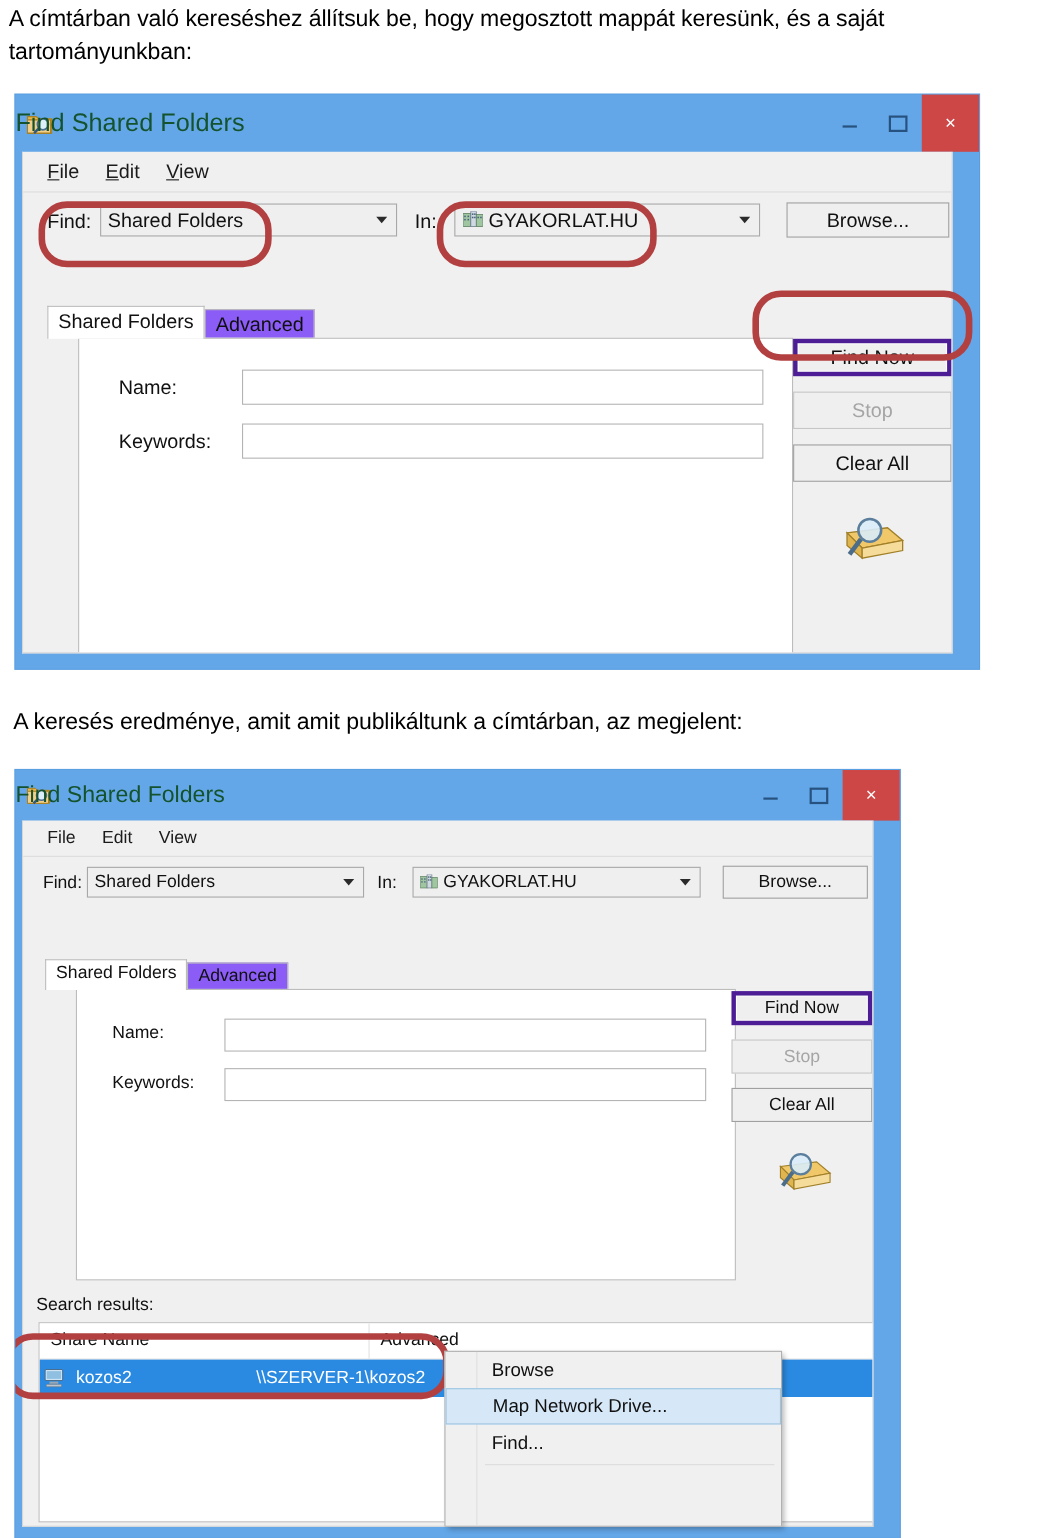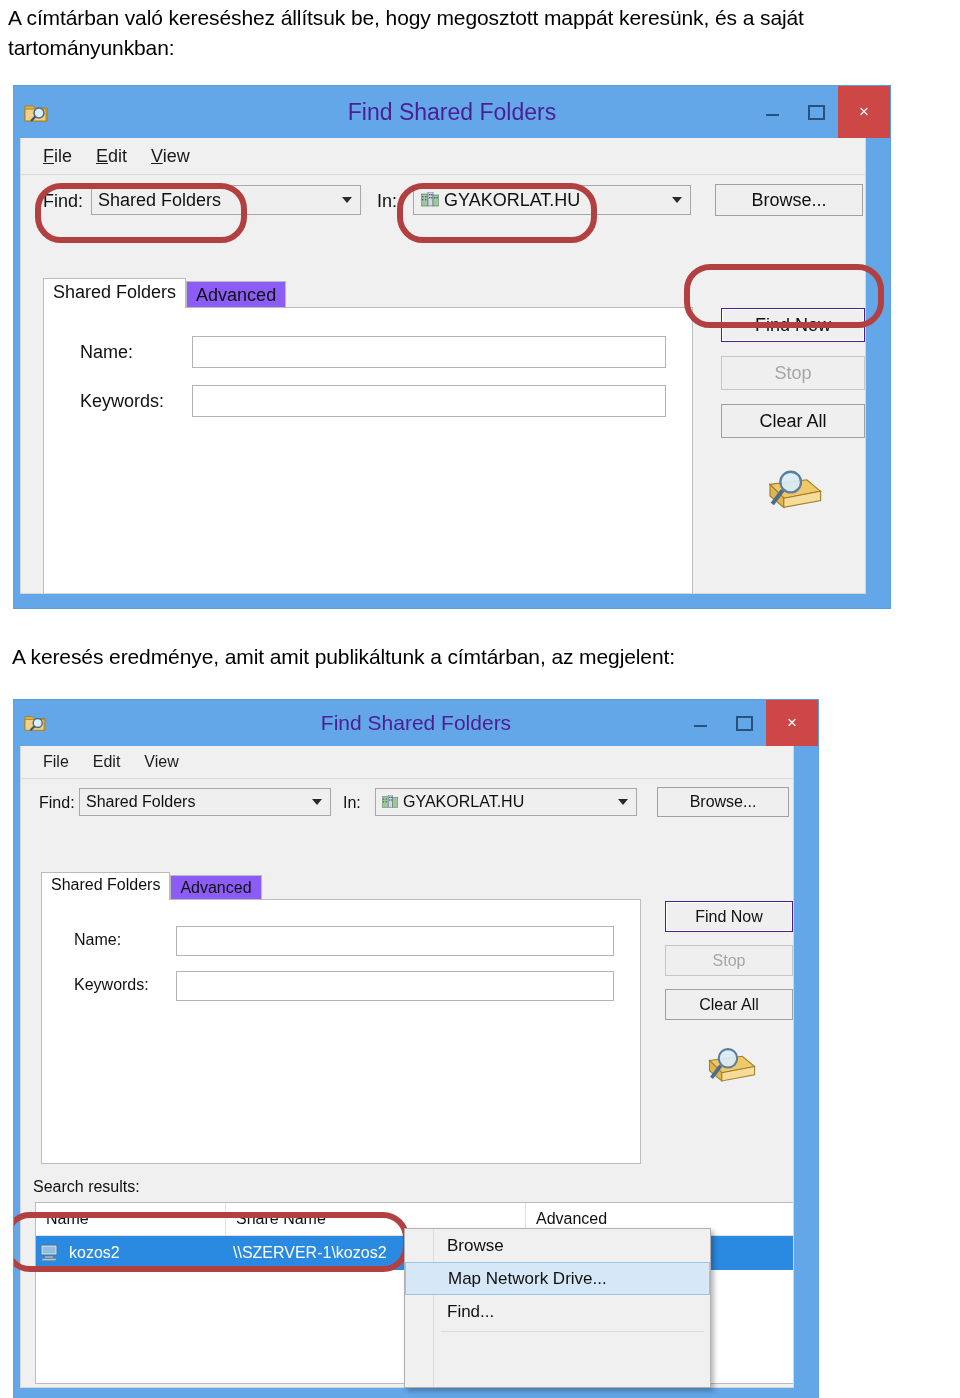--- a/index.html
+++ b/index.html
@@ -12,22 +12,22 @@
     font-family:"Liberation Sans",sans-serif;letter-spacing:-0.1px;
   }
   #para1{left:8px;top:3px;width:950px;}
   #para2{left:12px;top:642px;width:940px;}
 
   
   .win{position:absolute;background:#63a7e8;box-shadow:0 0 0 1px #5a9fe0;}
   .win-titlebar{position:relative;height:var(--tbh);}
   .win-icon{position:absolute;left:10px;top:50%;transform:translateY(-50%);
     width:22px;height:20px;}
-  .win-title{position:absolute;left:0;right:0;text-align:center;
-    color:#4c1d95;font-size:var(--tfs);font-family:"Liberation Sans",sans-serif;
+  .win-title{position:absolute;left:0;right:0;text-align:left;
+    color:#14532d;font-size:var(--tfs);font-family:"Liberation Sans",sans-serif;
     top:50%;transform:translateY(-50%);}
   .win-btns{position:absolute;right:0;top:0;height:100%;display:flex;align-items:stretch;}
   .wb{width:44px;display:flex;align-items:center;justify-content:center;
       color:#ffffff;font-size:15px;font-family:"Liberation Sans",sans-serif;}
   .wb.close{background:#cd4747;width:52px;font-size:17px;}
   .wb .minglyph{display:block;width:13px;height:2px;background:#27527f;margin-top:6px;}
   .wb .maxglyph{display:block;width:13px;height:11px;border:2px solid #27527f;}
   .win-body{position:absolute;left:6px;right:24px;background:#f0f0f0;
     border:1px solid #d6d6d6;border-top:none;overflow:hidden;}
 
@@ -37,28 +37,28 @@
   .menuitem u{text-decoration:underline;}
   .lbl{font-size:var(--bfs);color:#101010;}
   .combo{position:relative;background:#efefef;border:1px solid #a8a8a8;
     display:flex;align-items:center;box-sizing:border-box;}
   .combo .ctext{font-size:var(--bfs);color:#101010;padding-left:6px;white-space:nowrap;}
   .combo .carrow{position:absolute;right:8px;top:50%;transform:translateY(-50%);
     width:0;height:0;border-left:5px solid transparent;border-right:5px solid transparent;
     border-top:6px solid #2a2a2a;}
   .btn{background:#efefef;border:1px solid #a0a0a0;display:flex;align-items:center;
     justify-content:center;font-size:var(--bfs);color:#101010;box-sizing:border-box;}
-  .btn.default{border:1px solid #4c1d95;box-shadow:inset 0 0 0 1px #ffffff;}
+  .btn.default{border:4px solid #4c1d95;box-shadow:inset 0 0 0 1px #ffffff;}
   .btn.disabled{color:#a5a5a5;border-color:#c6c6c6;}
 
   .tabstrip{position:absolute;display:flex;align-items:flex-end;}
   .tab{background:#8b5cf6;border:1px solid #bcbcbc;border-bottom:none;
     font-size:var(--bfs);color:#101010;padding:3px 9px 4px;box-sizing:border-box;}
   .tab.active{background:#ffffff;border-color:#bcbcbc;position:relative;z-index:3;}
-  .tabpanel{position:absolute;background:#ffffff;border:1px solid #bcbcbc;box-sizing:border-box;}
+  .tabpanel{position:absolute;background:#ffffff;border:1px solid #bcbcbc;box-sizing:border-box;margin-left:28px;}
   .field{position:absolute;background:#ffffff;border:1px solid #b4b4b4;box-sizing:border-box;}
 
   .srlabel{position:absolute;font-size:var(--bfs);color:#101010;}
   .listview{position:absolute;background:#ffffff;border:1px solid #bcbcbc;
     box-sizing:border-box;overflow:hidden;}
   .lv-head{display:flex;height:32px;background:#ffffff;border-bottom:1px solid #e2e2e2;}
   .lv-col{font-size:var(--bfs);color:#101010;display:flex;align-items:center;
     padding-left:10px;box-sizing:border-box;border-right:1px solid #e2e2e2;}
   .lv-row{display:flex;align-items:center;height:34px;background:#2a8ae2;}
   .lv-cell{font-size:var(--bfs);color:#ffffff;box-sizing:border-box;padding-left:4px;}
@@ -265,21 +265,20 @@
         <path d="M18 28 L50 22 L50 30 L18 36 Z" fill="#f6dc9b" stroke="#a07f27" stroke-width="1"></path>
         <circle cx="24" cy="14" r="9" fill="#d9ecfa" fill-opacity=".9" stroke="#5a7e9c" stroke-width="2"></circle>
         <line x1="17" y1="21" x2="8" y2="33" stroke="#4b6d8a" stroke-width="3.6"></line>
       </svg>
     </span>
 
     <span class="srlabel" style="left:12px;top:432px;">Search results:</span>
 
     <div class="listview" style="left:14px;top:456px;width:766px;height:182px;">
       <div class="lv-head">
-        <span class="lv-col" style="width:190px;">Name</span>
         <span class="lv-col" style="width:300px;">Share Name</span>
         <span class="lv-col" style="width:274px;border-right:none;">Advanced</span>
       </div>
       <div class="lv-row">
         <span class="srv-icon">
           <svg viewBox="0 0 22 18" width="22" height="18">
             <rect x="1" y="1" width="16" height="10" rx="1" fill="#cfe3f2" stroke="#4a6e90" stroke-width="1"></rect>
             <rect x="2.5" y="2.5" width="13" height="7" fill="#8fc0e2"></rect>
             <rect x="5" y="12" width="8" height="2" fill="#9aa7b2"></rect>
             <rect x="2" y="14.5" width="14" height="2.2" rx="1" fill="#b8c4cf" stroke="#6d7a85" stroke-width=".6"></rect>

